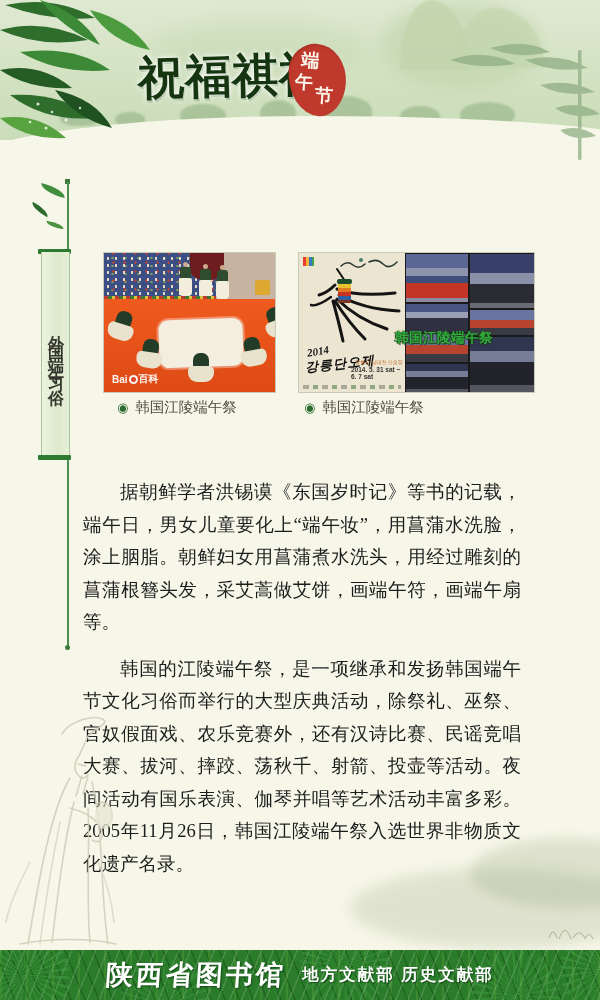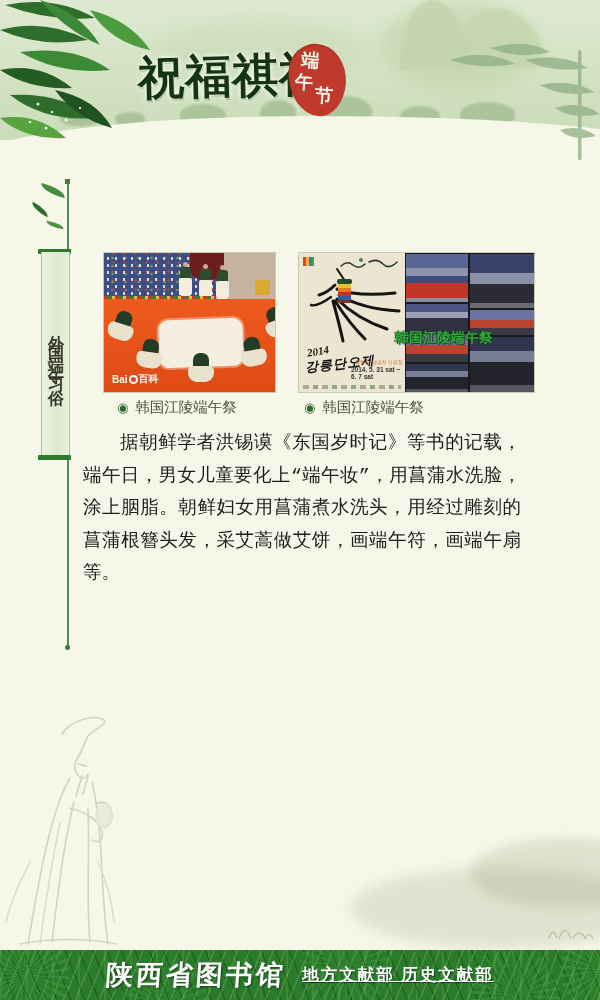--- a/index.html
+++ b/index.html
@@ -101,21 +101,21 @@
   .c-d{background:linear-gradient(180deg,#30364f 0 25%,#777d96 25% 45%,#23232b 45% 85%,#55555f 85%);}
   .c-e{background:linear-gradient(180deg,#4a5583 0 30%,#9a9fb5 30% 50%,#303040 50%);}
   .p2-overlay{position:absolute;left:96px;top:76px;font-size:13.5px;font-weight:bold;color:#2fae3e;
      white-space:nowrap;text-shadow:1px 1px 1px #1c3a16,-1px 0 1px #1c3a16;letter-spacing:.5px;}
 
   .caption{position:absolute;top:398px;font-size:14.5px;color:#4c4c3e;display:flex;align-items:center;gap:7px;}
   .cap1{left:117px;} .cap2{left:304px;}
   .cap-dot{color:#2e6b33;font-size:13px;line-height:1;font-family:"DejaVu Sans",sans-serif;}
 
   
-  .article{position:absolute;left:83px;top:428px;width:438px;color:#1c1c1c;font-family:Liberation Mono, monospace;}
+  .article{position:absolute;left:83px;top:476px;width:438px;color:#1c1c1c;}
   .article p{margin:0 0 14px 0;font-size:18.5px;line-height:32.5px;text-align:justify;text-indent:2em;}
 
   
   .quyuan{position:absolute;left:0px;top:712px;opacity:.85;}
   .hill-r1{position:absolute;left:350px;top:868px;width:300px;height:80px;border-radius:50%;
            background:#a9b592;opacity:.3;filter:blur(7px);}
   .hill-r2{position:absolute;left:470px;top:838px;width:190px;height:70px;border-radius:50%;
            background:#9cab86;opacity:.28;filter:blur(6px);}
   .shrub{position:absolute;left:545px;top:918px;width:50px;height:22px;opacity:.55;}
 
@@ -126,21 +126,21 @@
        repeating-linear-gradient(112deg,rgba(255,255,255,.14) 0 1.5px,transparent 1.5px 11px),
        repeating-linear-gradient(68deg,rgba(10,60,10,.35) 0 1.5px,transparent 1.5px 13px),
        repeating-linear-gradient(90deg,rgba(140,200,70,.18) 0 2px,transparent 2px 26px);}
   .fan{position:absolute;width:90px;height:90px;border-radius:50%;
        background:repeating-conic-gradient(from 200deg,#3f9c3f 0 4deg,transparent 4deg 12deg);opacity:.5;}
   .footer-text{position:absolute;left:0;top:0;width:100%;height:100%;display:flex;
        align-items:center;justify-content:center;gap:16px;color:#fff;}
   .lib-name{font-size:27px;font-weight:bold;letter-spacing:3px;transform:skewX(-4deg);
        text-shadow:1px 1px 2px rgba(0,40,0,.6);}
   .dept-name{font-size:16.5px;font-weight:bold;font-family:"Liberation Sans",sans-serif;
-       letter-spacing:2px;text-shadow:1px 1px 1px rgba(0,40,0,.6);text-decoration:underline;}
+       letter-spacing:2px;text-shadow:1px 1px 1px rgba(0,40,0,.6);}
 </style>
 </head>
 <body>
 
 <div class="page">
 
   <div class="header">
     <div class="mist1"></div>
     <div class="mist2"></div>
     <div class="karst" style="left:400px;top:0;width:70px;height:70px;"></div>
@@ -301,20 +301,21 @@
     <span class="cap-dot">◉</span>
     <span>韩国江陵端午祭</span>
   </div>
   <div class="caption cap2">
     <span class="cap-dot">◉</span>
     <span>韩国江陵端午祭</span>
   </div>
 
   <div class="article">
     <p>据朝鲜学者洪锡谟《东国岁时记》等书的记载，端午日，男女儿童要化上“端午妆”，用菖蒲水洗脸，涂上胭脂。朝鲜妇女用菖蒲煮水洗头，用经过雕刻的菖蒲根簪头发，采艾蒿做艾饼，画端午符，画端午扇等。</p>
+    <p>韩国的江陵端午祭，是一项继承和发扬韩国端午节文化习俗而举行的大型庆典活动，除祭礼、巫祭、官奴假面戏、农乐竞赛外，还有汉诗比赛、民谣竞唱大赛、拔河、摔跤、荡秋千、射箭、投壶等活动。夜间活动有国乐表演、伽琴并唱等艺术活动丰富多彩。2005年11月26日，韩国江陵端午祭入选世界非物质文化遗产名录。</p>
   </div>
 
   <svg class="quyuan" width="150" height="240" viewBox="0 0 150 240">
     <g stroke="#cdcdb8" stroke-width="1.6" fill="none" stroke-linecap="round">
       <path d="M62 22 C70 8 96 2 104 8 C108 12 96 16 88 24 L80 42"></path>
       <path d="M80 42 C74 50 73 58 79 64 C82 68 86 66 88 62"></path>
       <path d="M82 64 L76 84 M88 64 L83 82 M78 52 L86 54"></path>
       <path d="M70 66 C52 96 40 160 28 232"></path>
       <path d="M92 70 C104 120 100 180 108 232"></path>
       <path d="M74 90 C64 130 58 180 52 230"></path>

